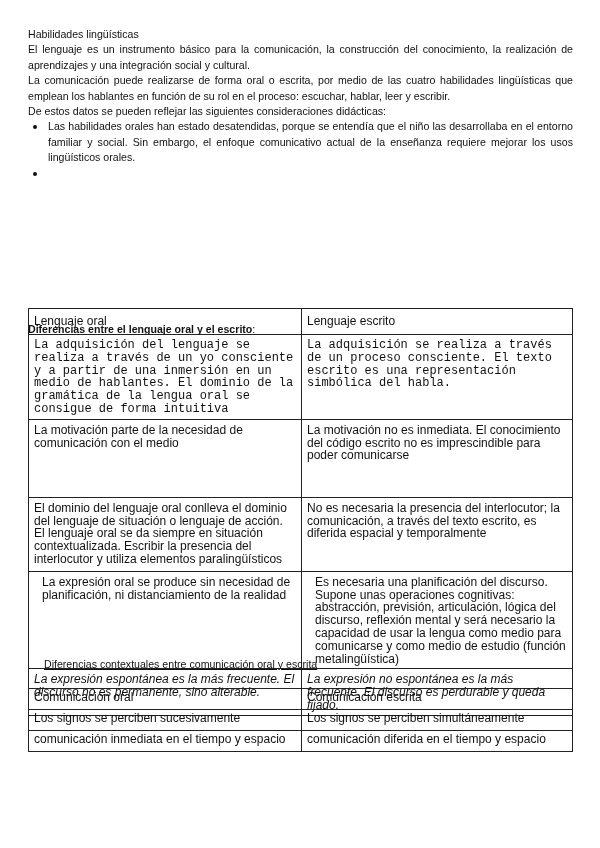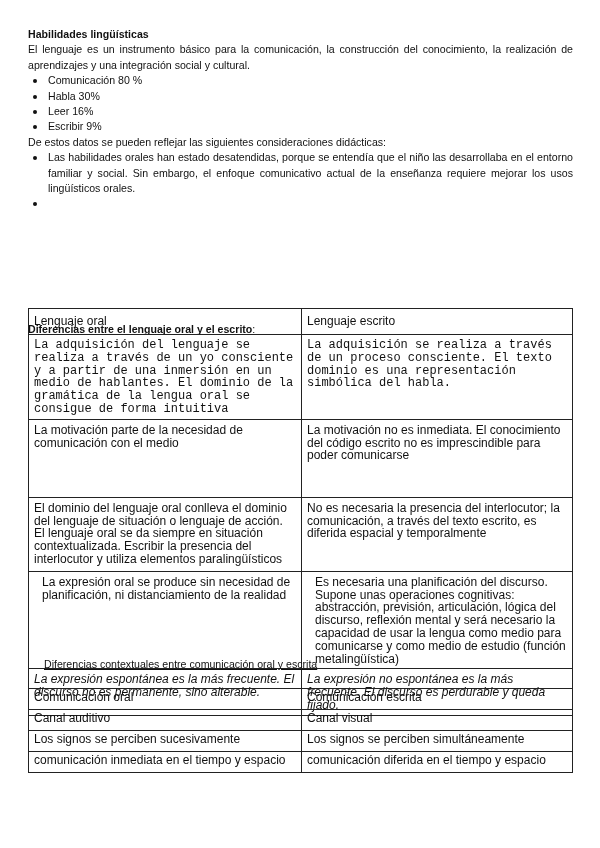--- a/index.html
+++ b/index.html
@@ -3,21 +3,21 @@
 <meta charset="utf-8">
 <style>
   html, body { margin: 0; padding: 0; background: #ffffff; }
   body {
     width: 600px; height: 848px; position: relative; overflow: hidden;
     font-family: "Liberation Sans", sans-serif; color: #111111;
     font-size: 10.6px;
   }
   .page { position: absolute; left: 28px; top: 27px; width: 545px; }
   p { margin: 0; line-height: 15.4px; }
-  .title { font-weight: bold; line-height: 15.4px; }
+  .title { font-weight: normal; line-height: 15.4px; }
   .justify { text-align: justify; }
   ul { margin: 0; padding: 0; list-style: none; }
   ul li { position: relative; padding-left: 20px; line-height: 15.4px; text-align: justify; }
   ul li .bullet {
     position: absolute; left: 5px; top: 6px; width: 4px; height: 4px;
     border-radius: 50%; background: #111111;
   }
   .heading2 { position: absolute; left: 28px; top: 280px; font-weight: bold; line-height: 15px; margin-top: 42px; }
   .heading2 .colon { font-weight: normal; }
   table { border-collapse: collapse; position: absolute; left: 28px; width: 544px; table-layout: fixed; }
@@ -37,26 +37,21 @@
   .caption2 { position: absolute; left: 44px; top: 657px; line-height: 15px; text-decoration: underline; }
   #table2 { top: 688px; }
   #table2 td { height: 16px; padding-top: 2px; padding-bottom: 2px; }
 </style>
 </head>
 <body>
 
 <div class="page">
   <p class="title">Habilidades lingüísticas</p>
   <p class="justify">El lenguaje es un instrumento básico para la comunicación, la construcción del conocimiento, la realización de aprendizajes y una integración social y cultural.</p>
-  <ul>
-    <li><span class="bullet"></span><span>Comunicación 80 %</span></li>
-    <li><span class="bullet"></span><span>Habla 30%</span></li>
-    <li><span class="bullet"></span><span>Leer 16%</span></li>
-    <li><span class="bullet"></span><span>Escribir 9%</span></li>
-  </ul>
+  <p class="justify">La comunicación puede realizarse de forma oral o escrita, por medio de las cuatro habilidades lingüísticas que emplean los hablantes en función de su rol en el proceso: escuchar, hablar, leer y escribir.</p>
   <p>De estos datos se pueden reflejar las siguientes consideraciones didácticas:</p>
   <ul>
     <li><span class="bullet"></span><span>Las habilidades orales han estado desatendidas, porque se entendía que el niño las desarrollaba en el entorno familiar y social. Sin embargo, el enfoque comunicativo actual de la enseñanza requiere mejorar los usos lingüísticos orales.</span></li>
     <li><span class="bullet"></span></li>
   </ul>
 </div>
 
 <div class="heading2"><span>Diferencias entre el lenguaje oral y el escrito</span><span class="colon">:</span></div>
 
 <table id="table1">
@@ -64,21 +59,21 @@
       <col class="c1">
       <col class="c2">
     </colgroup>
   <tbody>
       <tr class="hdr">
     <td>Lenguaje oral</td>
     <td>Lenguaje escrito</td>
   </tr>
   <tr class="r1">
     <td>La adquisición del lenguaje se realiza a través de un yo consciente y a partir de una inmersión en un medio de hablantes. El dominio de la gramática de la lengua oral se consigue de forma intuitiva</td>
-    <td>La adquisición se realiza a través de un proceso consciente. El texto dominio es una representación simbólica del habla.</td>
+    <td>La adquisición se realiza a través de un proceso consciente. El texto escrito es una representación simbólica del habla.</td>
   </tr>
   <tr class="r2">
     <td>La motivación parte de la necesidad de comunicación con el medio</td>
     <td>La motivación no es inmediata. El conocimiento del código escrito no es imprescindible para poder comunicarse</td>
   </tr>
   <tr class="r3">
     <td>El dominio del lenguaje oral conlleva el dominio del lenguaje de situación o lenguaje de acción. El lenguaje oral se da siempre en situación contextualizada. Escribir la presencia del interlocutor y utiliza elementos paralingüísticos</td>
     <td>No es necesaria la presencia del interlocutor; la comunicación, a través del texto escrito, es diferida espacial y temporalmente</td>
   </tr>
   <tr class="r4">
@@ -98,24 +93,20 @@
   <colgroup>
       <col class="c1">
       <col class="c2">
     </colgroup>
   <tbody>
       <tr>
     <td>Comunicación oral</td>
     <td>Comunicación escrita</td>
   </tr>
   <tr>
-    <td>Canal auditivo</td>
-    <td>Canal visual</td>
-  </tr>
-  <tr>
     <td>Los signos se perciben sucesivamente</td>
     <td>Los signos se perciben simultáneamente</td>
   </tr>
   <tr>
     <td>comunicación inmediata en el tiempo y espacio</td>
     <td>comunicación diferida en el tiempo y espacio</td>
   </tr>
 </tbody>
   </table>
 

